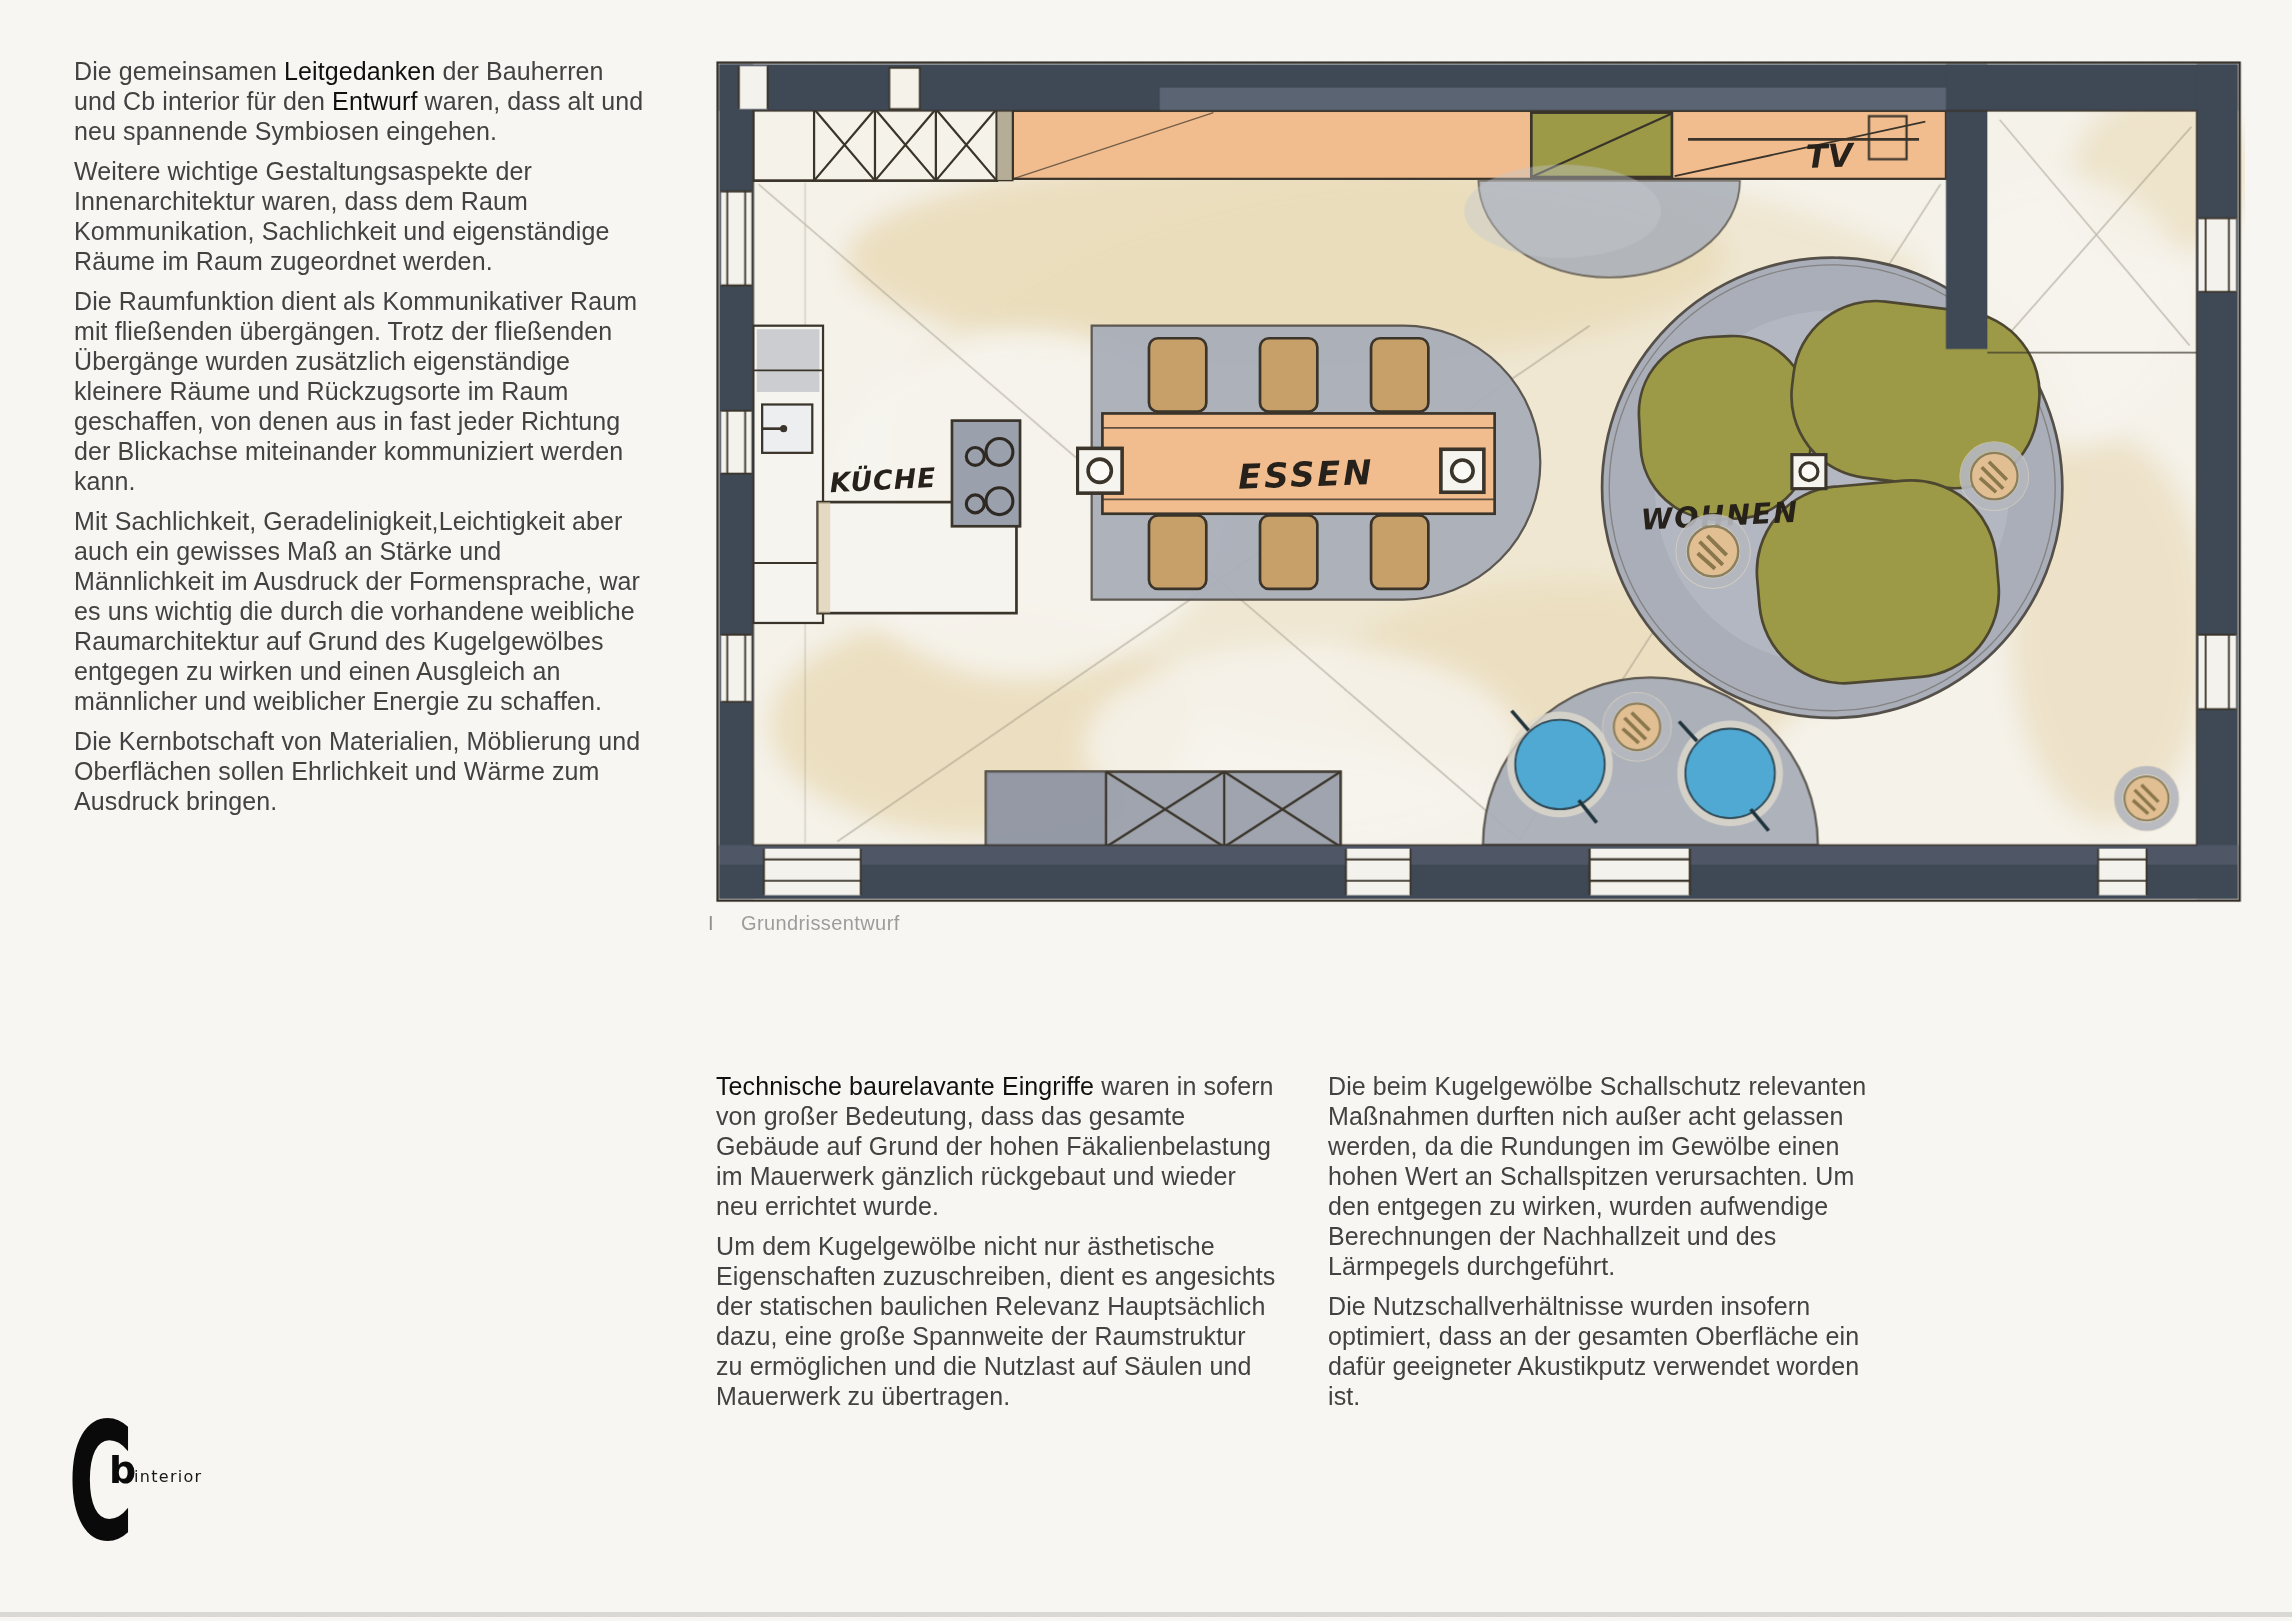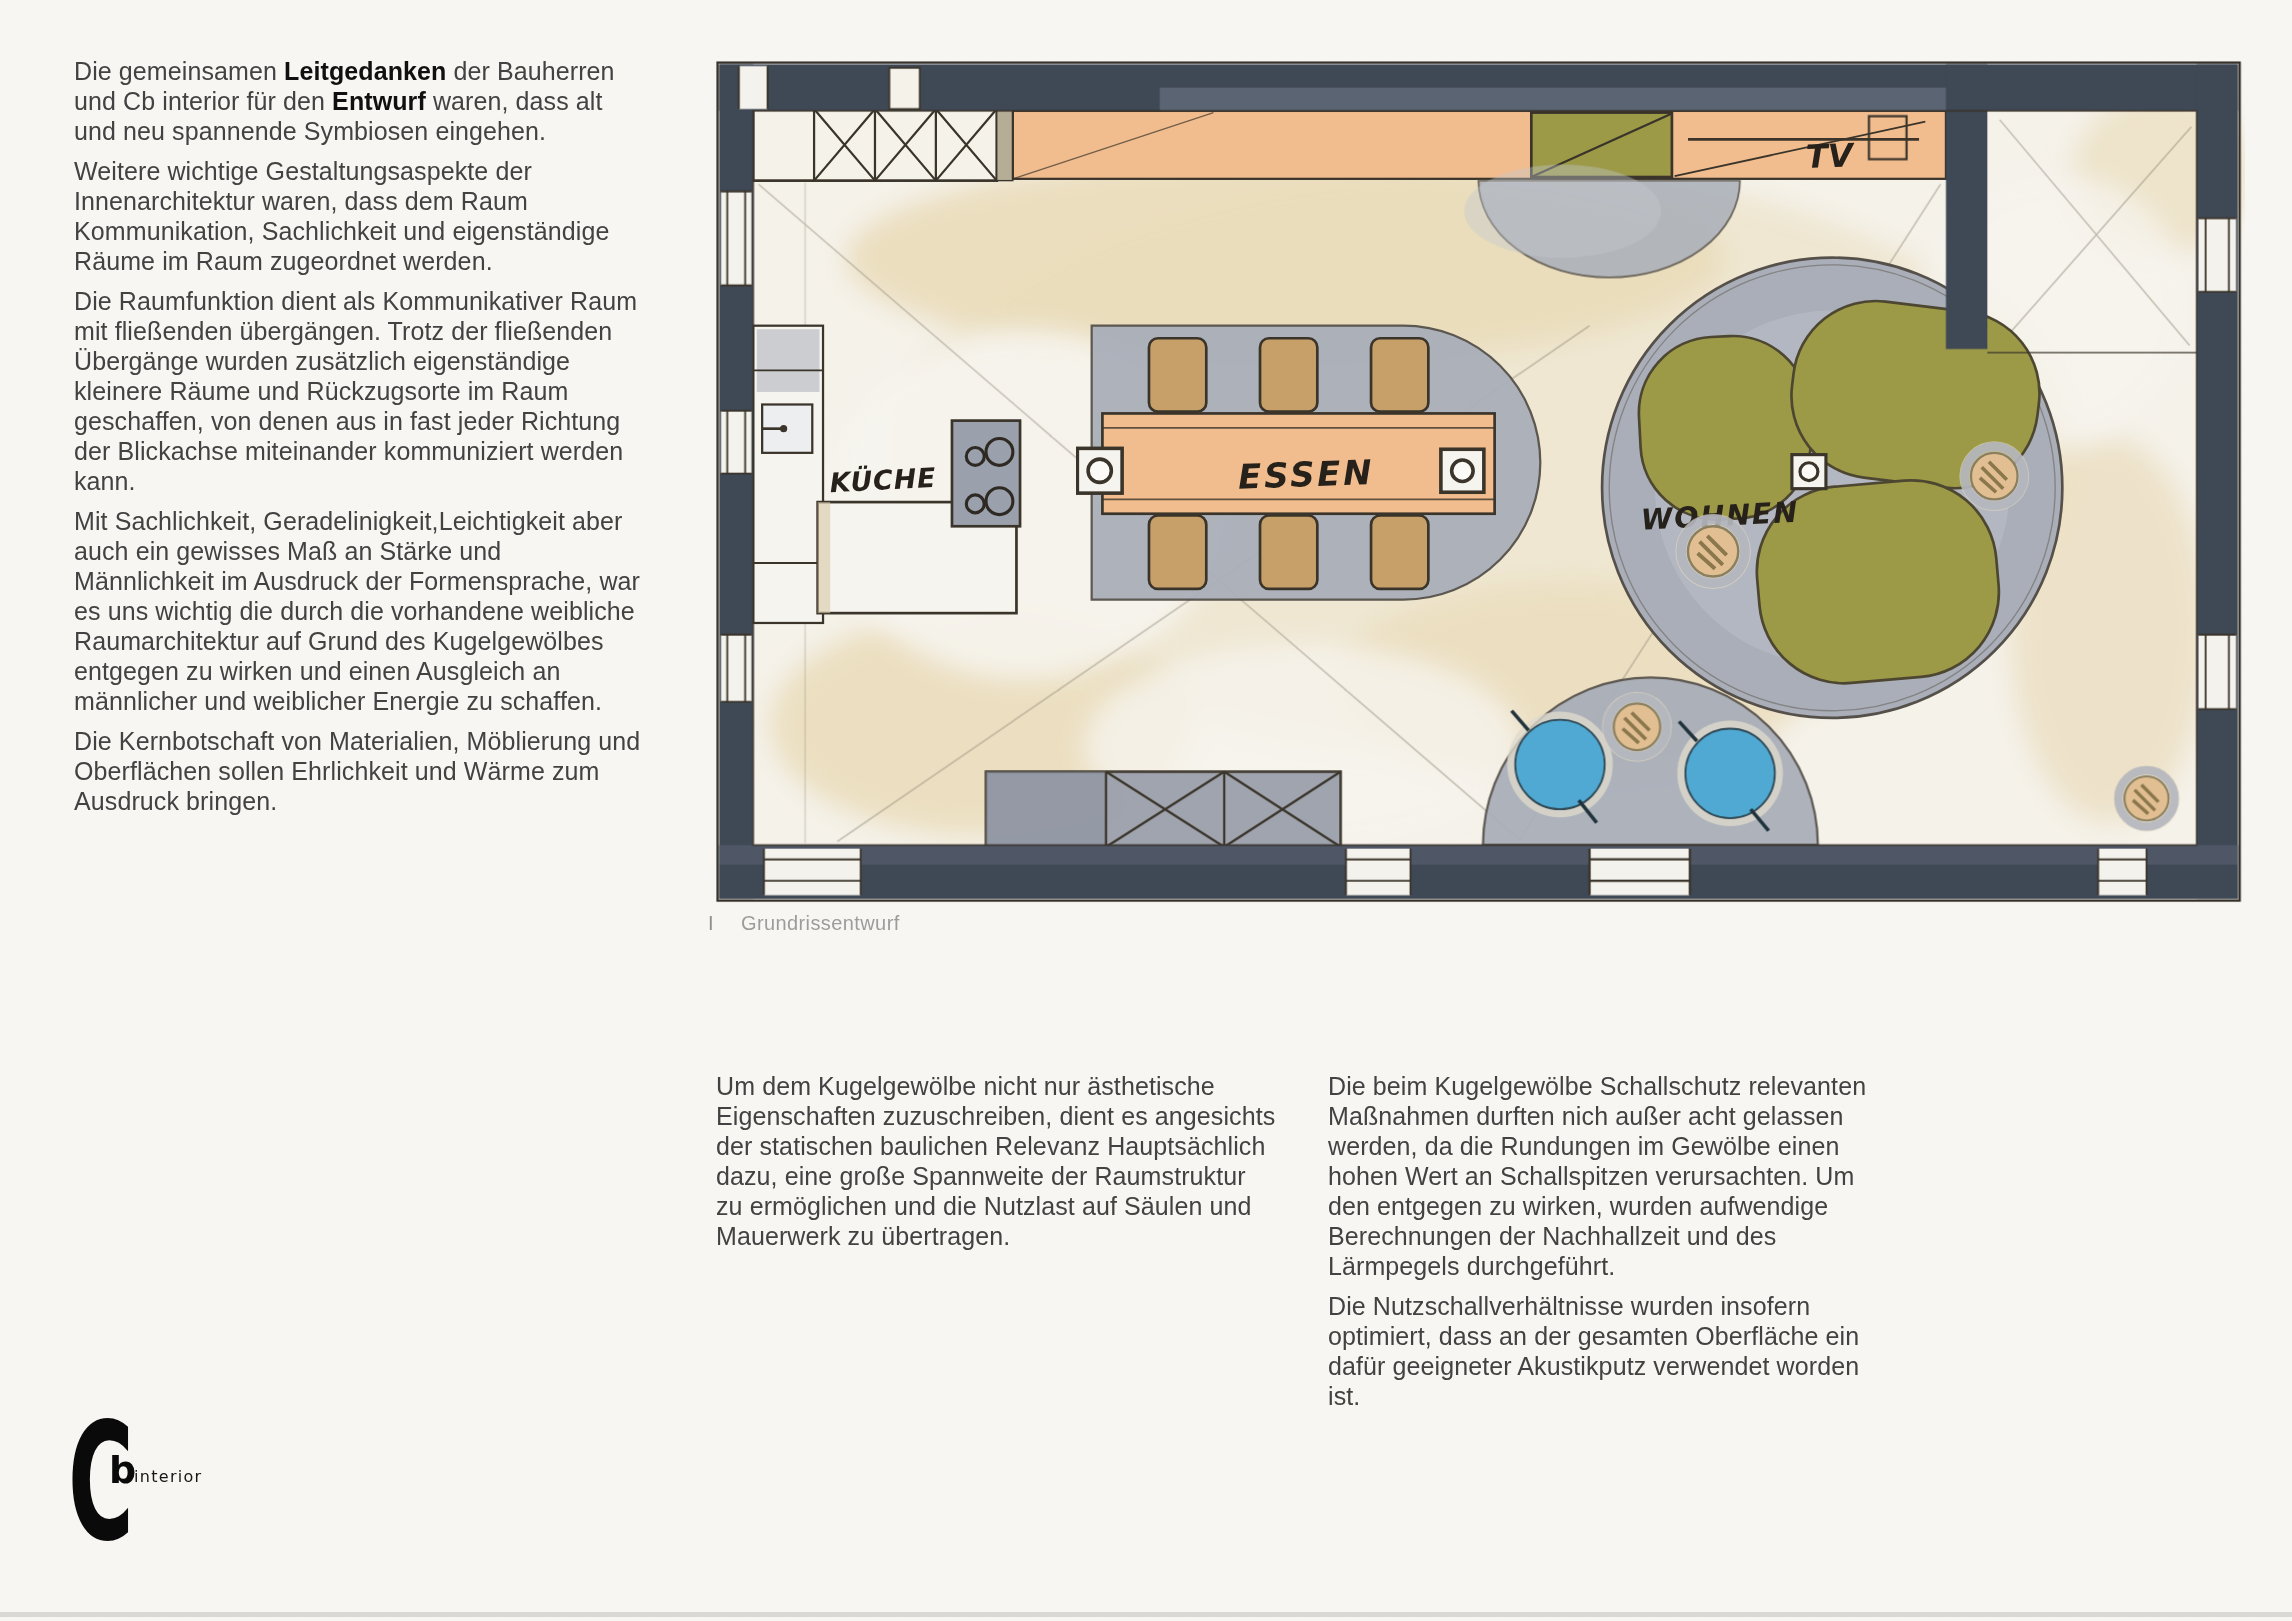--- a/index.html
+++ b/index.html
@@ -6,21 +6,21 @@
   body{
     width:2293px;height:1621px;position:relative;overflow:hidden;
     background:#f7f6f2;
     background-image:radial-gradient(#efede7 0.9px, transparent 0.9px);
     background-size:12.5px 12.5px;
     font-family:"Liberation Sans","DejaVu Sans",sans-serif;
     color:#414141;
   }
   .col{position:absolute;font-size:25px;line-height:30px;color:#424242;letter-spacing:0.1px;}
   .col p{margin:0 0 9.9px 0;}
-  .col .b{font-weight:bold;color:#101010;}
+  .col .b{font-weight:normal;color:#101010;}
   .plan{position:absolute;left:712px;top:57px;width:1533px;height:849px;margin:0;}
   .plan svg{display:block;width:100%;height:100%;}
   .caption{position:absolute;left:708px;top:912px;font-size:20px;color:#9c9c9c;letter-spacing:0.4px;}
   .caption .marker{display:inline-block;margin-right:27px;color:#8f8f8f;}
   .plabel{font-family:"DejaVu Sans",sans-serif;font-weight:bold;font-style:italic;fill:#26211a;}
   .logo{position:absolute;left:68px;top:1426px;width:269px;height:170px;color:#0a0a0a;}
   .logo-c{position:absolute;left:0;top:-25px;font-size:163px;line-height:1;font-weight:bold;
           font-family:"DejaVu Sans",sans-serif;transform:scaleX(.55);transform-origin:left top;}
   .logo-b{position:absolute;left:41px;top:25px;font-size:38px;line-height:1;font-weight:bold;
           font-family:"DejaVu Sans",sans-serif;}
@@ -238,20 +238,21 @@
   <rect x="198" y="12" width="34" height="46" fill="#f5f2ea" stroke="#3a342a" stroke-width="2"></rect>
   <rect x="1292" y="66" width="42" height="48" fill="none" stroke="#3a342a" stroke-width="2.5"></rect>
 </svg>
 </figure>
 
 <div class="caption">
   <span class="marker">I</span><span>Grundrissentwurf</span>
 </div>
 
 <div class="col" style="left:716px;top:1071px;width:560px;">
+    <p><span class="b">Technische baurelavante Eingriffe</span><span> waren in sofern von großer Bedeutung, dass das gesamte Gebäude auf Grund der hohen Fäkalienbelastung im Mauerwerk gänzlich rückgebaut und wieder neu errichtet wurde.</span></p>
     <p><span>Um dem Kugelgewölbe nicht nur ästhetische Eigenschaften zuzuschreiben, dient es angesichts der statischen baulichen Relevanz Hauptsächlich dazu, eine große Spannweite der Raumstruktur zu ermöglichen und die Nutzlast auf Säulen und Mauerwerk zu übertragen.</span></p>
   </div>
 <div class="col" style="left:1328px;top:1071px;width:551px;">
     <p><span>Die beim Kugelgewölbe Schallschutz relevanten Maßnahmen durften nich außer acht gelassen werden, da die Rundungen im Gewölbe einen hohen Wert an Schallspitzen verursachten. Um den entgegen zu wirken, wurden  aufwendige Berechnungen der Nachhallzeit und des Lärmpegels durchgeführt.</span></p>
     <p><span>Die Nutzschallverhältnisse wurden insofern optimiert, dass an der gesamten Oberfläche ein dafür geeigneter Akustikputz verwendet worden ist.</span></p>
   </div>
 
 <div class="logo">
   <span class="logo-c">C</span>
   <span class="logo-b">b</span>

